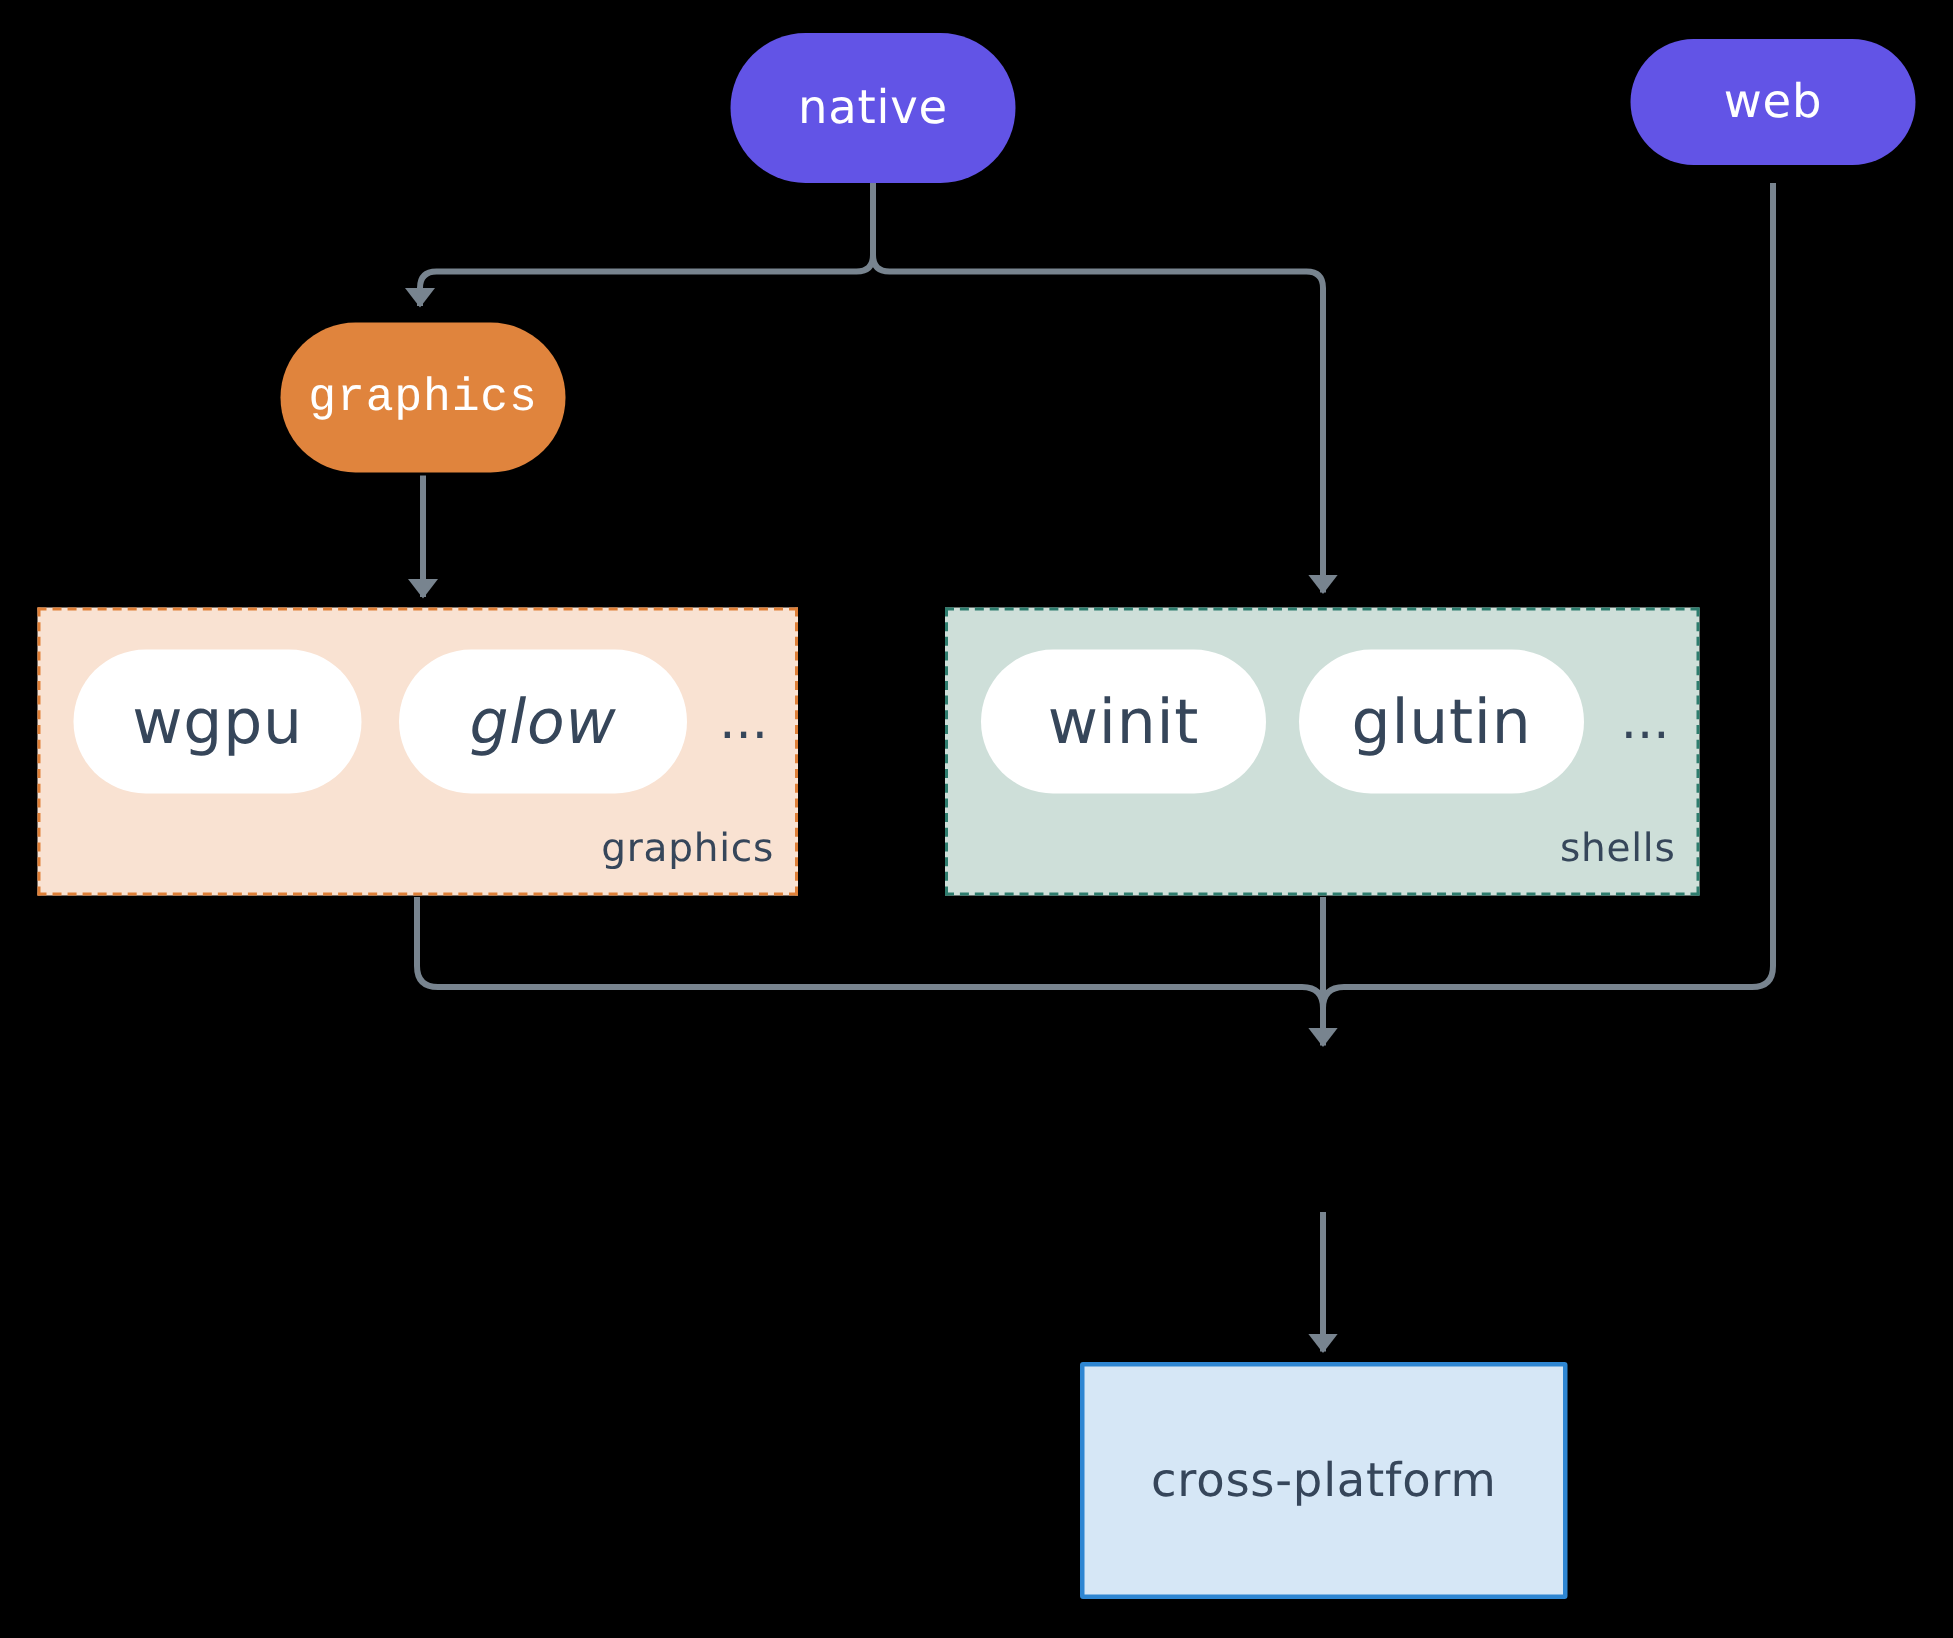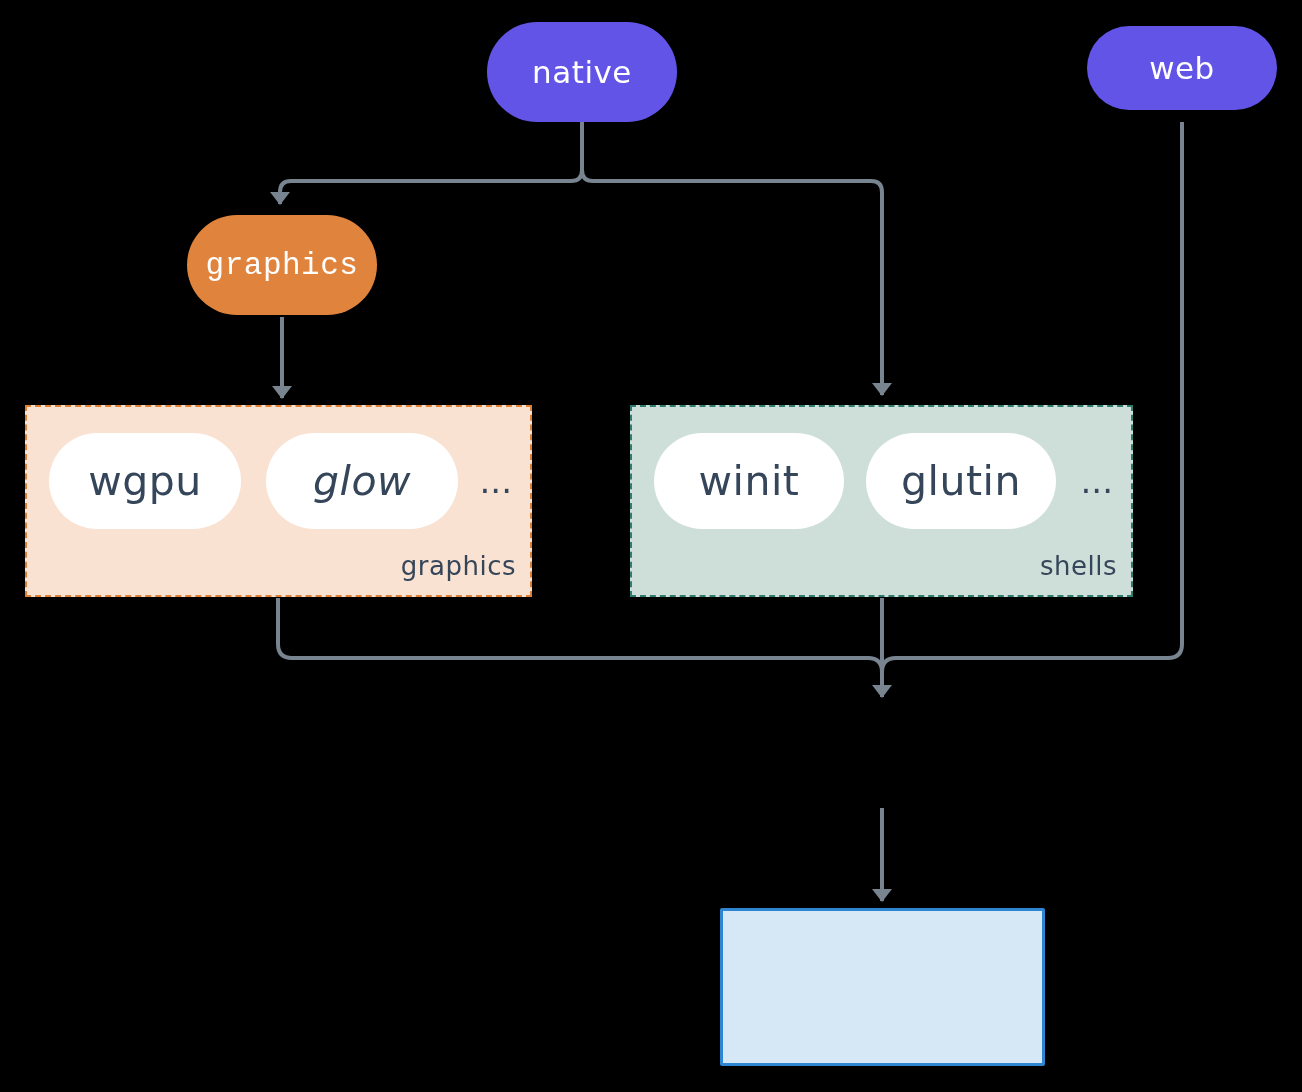--- a/index.html
+++ b/index.html
@@ -143,15 +143,16 @@
     </div>
     <div class="chip chip-1">
       <span>glutin</span>
     </div>
     <div class="ellipsis">...</div>
     <div class="group-label">shells</div>
   </div>
 
 
   <div class="app-box">
+    <span>cross-platform</span>
   </div>
 
 </div>
 
 </body></html>

